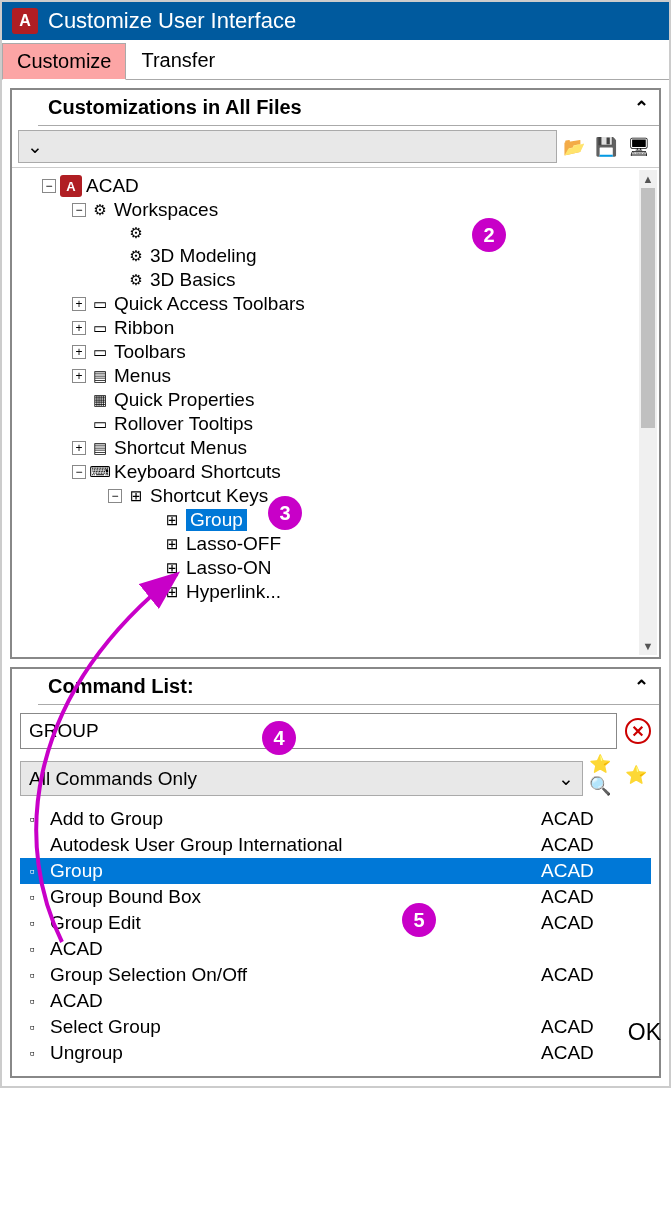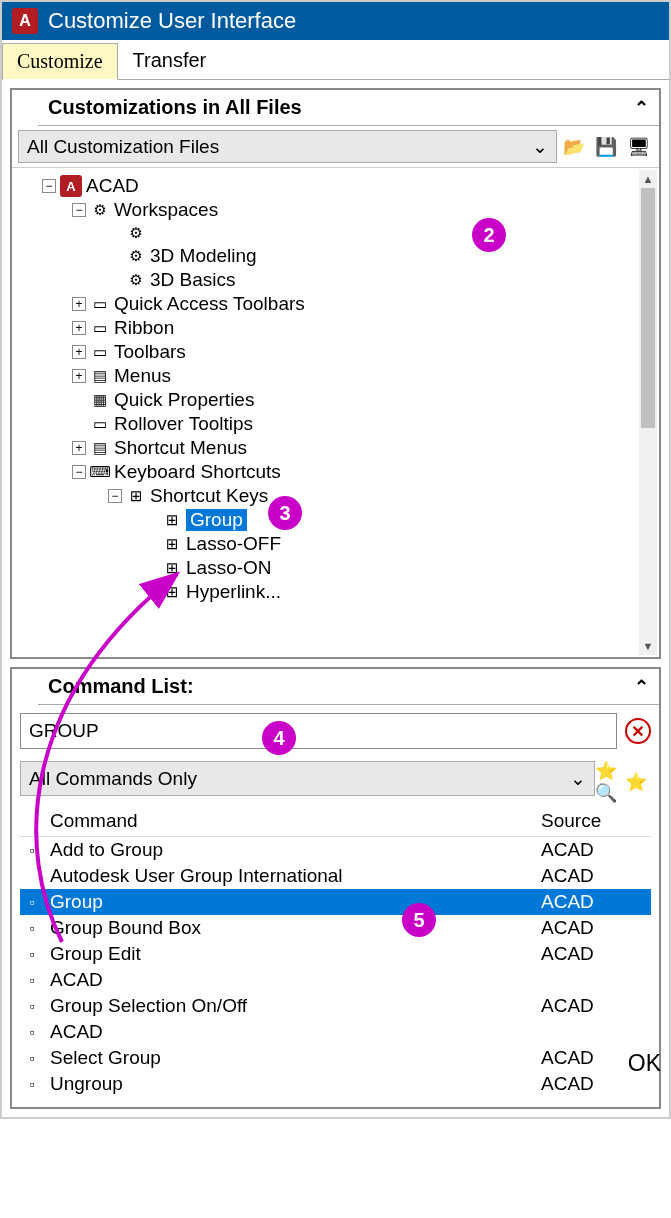--- a/index.html
+++ b/index.html
@@ -4,21 +4,21 @@
 <style>
   * { box-sizing: border-box; margin: 0; padding: 0; }
   body { font-family: "Segoe UI", Arial, sans-serif; background: #fff; width: 671px; }
   
   .window { border: 2px solid #ccc; background: #fff; }
   .titlebar { background: #005a9e; color: #fff; display: flex; align-items: center; padding: 6px 10px; font-size: 22px; }
   .app-icon { width: 26px; height: 26px; background: #b01e23; color: #fff; display: flex; align-items: center; justify-content: center; font-weight: bold; font-size: 16px; margin-right: 10px; border-radius: 3px; }
   
   .tabs { display: flex; border-bottom: 1px solid #aaa; margin-top: 2px; }
   .tab { padding: 6px 14px; font-size: 20px; border: 1px solid transparent; cursor: pointer; }
-  .tab.active { border: 1px solid #aaa; border-bottom-color: #fff; background: #fef9c3; position: relative; top: 1px; font-family: Liberation Serif, serif; }
+  .tab.active { border: 1px solid #aaa; border-bottom-color: #fff; background: #fca5a5; position: relative; top: 1px; }
   
   .panel { border: 2px solid #888; margin: 8px; }
   .panel-header { display: flex; justify-content: space-between; align-items: center; padding: 6px 10px; font-size: 20px; font-weight: bold; border-bottom: 1px solid #aaa; margin-left: 26px; }
   .chevron-up { font-size: 18px; cursor: pointer; }
   
   .dropdown-row { display: flex; align-items: center; padding: 4px 6px; gap: 4px; }
   .dropdown { flex: 1; background: #e8e8e8; border: 1px solid #aaa; padding: 4px 8px; font-size: 19px; display: flex; justify-content: space-between; align-items: center; cursor: pointer; }
   .icon-btn { width: 28px; height: 28px; display: flex; align-items: center; justify-content: center; cursor: pointer; font-size: 18px;}
   
   .tree-container { position: relative; height: 490px; overflow: hidden; border-top: 1px solid #ccc; }
@@ -39,21 +39,21 @@
   .scrollbar-v { position: absolute; right: 2px; top: 2px; bottom: 2px; width: 18px; background: #f0f0f0; }
   .scrollbar-thumb { position: absolute; top: 18px; left: 2px; right: 2px; height: 240px; background: #c0c0c0; }
   .scroll-arrow { position: absolute; left:0; right:0; height:18px; display:flex; align-items:center; justify-content:center; font-size:11px; color:#555; cursor:pointer;}
   
   .callout { position: absolute; width: 34px; height: 34px; border-radius: 50%; background: #c800c8; color: #fff; display: flex; align-items: center; justify-content: center; font-weight: bold; font-size: 20px; z-index: 10; }
   
   .search-row { display: flex; align-items: center; padding: 8px; gap: 8px; }
   .search-input { flex: 1; border: 1px solid #888; padding: 6px 8px; font-size: 19px; }
   .clear-btn { width: 26px; height: 26px; border: 2px solid #c00; border-radius: 50%; color: #c00; display: flex; align-items: center; justify-content: center; font-weight: bold; cursor: pointer; font-size:16px;}
   
-  .filter-row { display: flex; align-items: flex-end; padding: 4px 8px 10px; }
+  .filter-row { display: flex; align-items: flex-start; padding: 4px 8px 10px; gap: 6px; }
   .filter-dd { flex: 1; background: #e8e8e8; border: 1px solid #aaa; padding: 5px 8px; font-size: 19px; display: flex; justify-content: space-between; align-items: center; cursor: pointer; }
   
   .cmd-list { padding: 0 8px 10px; position: relative; }
   .cmd-header { display: flex; font-size: 19px; padding: 4px 0 4px 30px; border-bottom: 1px solid #ddd;}
   .cmd-header .col1 { flex: 1; }
   .cmd-header .col2 { width: 110px; }
   .cmd-row { display: flex; align-items: center; font-size: 19px; padding: 2px 0; cursor: pointer; }
   .cmd-row.selected { background: #0078d7; color: #fff; }
   .cmd-icon { width: 24px; height: 20px; margin-right: 6px; display:inline-flex; align-items:center; justify-content:center; font-size:14px;}
   .cmd-row .col1 { flex: 1; }
@@ -77,21 +77,20 @@
     <div class="tab">Transfer</div>
   </div>
 
   <div class="panel" style="position:relative;">
     <div class="panel-header">
       <span>Customizations in All Files</span>
       <span class="chevron-up">⌃</span>
     </div>
     <div class="dropdown-row">
       <div class="dropdown">
-        <span>All Customization Files</span>
         <span>⌄</span>
       </div>
       <span class="icon-btn">📂</span>
       <span class="icon-btn">💾</span>
       <span class="icon-btn">🖥</span>
     </div>
 
     <div class="tree-container">
       <div class="tree">
         <div class="tree-node indent-1">
@@ -210,24 +209,20 @@
     <div class="filter-row">
       <div class="filter-dd">
         <span>All Commands Only</span>
         <span>⌄</span>
       </div>
       <span class="icon-btn">⭐🔍</span>
       <span class="icon-btn">⭐</span>
     </div>
 
     <div class="cmd-list">
-      <div class="cmd-header">
-        <span class="col1">Command</span>
-        <span class="col2">Source</span>
-      </div>
       <div class="cmd-row">
         <span class="cmd-icon">▫</span>
         <span class="col1">Add to Group</span>
         <span class="col2">ACAD</span>
       </div>
       <div class="cmd-row">
         <span class="cmd-icon"></span>
         <span class="col1">Autodesk User Group International</span>
         <span class="col2">ACAD</span>
       </div>

